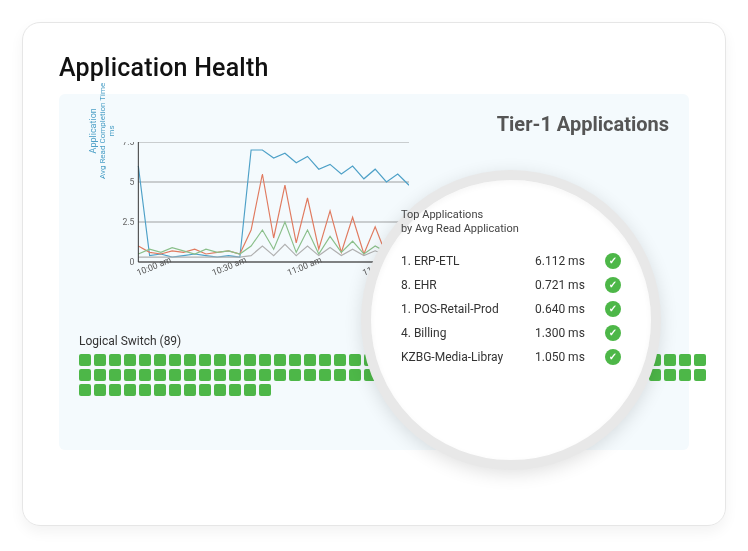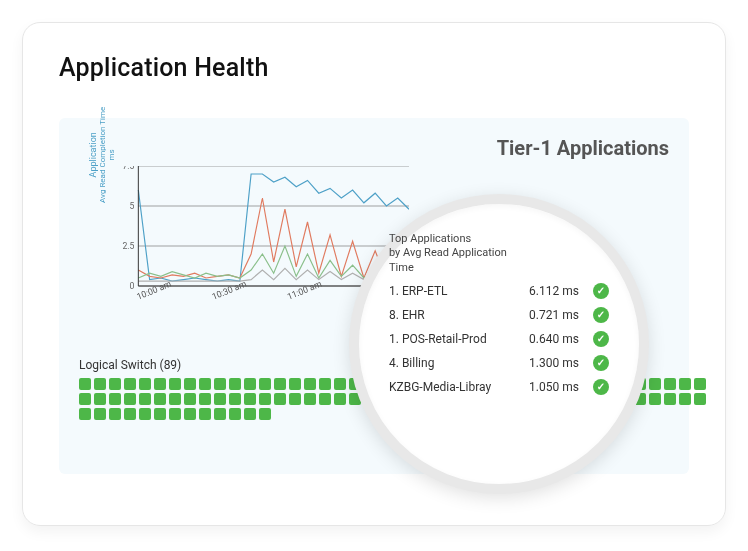--- a/index.html
+++ b/index.html
@@ -1,43 +1,43 @@
 <!DOCTYPE html>
 <html><head>
 <meta charset="utf-8">
 <style>
 *{box-sizing:border-box;margin:0;padding:0}
 body{font-family:-apple-system,BlinkMacSystemFont,"Segoe UI",Roboto,sans-serif;background:#fff;width:748px;height:551px;overflow:hidden}
 .card{margin:22px;border:1px solid #e6e6e6;border-radius:18px;box-shadow:0 6px 14px rgba(0,0,0,0.05);padding:30px 36px 34px;height:504px;position:relative}
-.title{font-size:25px;font-weight:500;color:#111;margin-bottom:36px;letter-spacing:.2px}
+.title{font-size:25px;font-weight:500;color:#111;margin-bottom:12px;letter-spacing:.2px}
 .panel{background:#f4fafd;border-radius:6px;padding:18px 20px 14px;position:relative;height:356px}
 .chart-title{text-align:right;font-size:20px;color:#555;font-weight:700;margin-bottom:6px}
 .chart-wrap{position:relative;height:170px;margin-left:40px;margin-right:260px}
 .ylabel{position:absolute;left:-30px;top:50%;transform:rotate(-90deg) translateX(50%);transform-origin:left top;font-size:8px;color:#4da0c7;white-space:nowrap;line-height:1.1;text-align:center}
 .ylabel .l1{font-size:9px}
 svg.plot{width:100%;height:140px;display:block}
 .grid line{stroke:#888;stroke-width:.8}
 .axis{stroke:#333;stroke-width:1}
 .ytick{font-size:9px;fill:#666}
 .xtick{font-size:9px;fill:#555}
 .switch-label{font-size:12px;color:#333;margin-top:22px;margin-bottom:6px}
 .switch-grid{display:grid;grid-template-columns:repeat(42,12px);gap:3px}
 .sq{width:12px;height:12px;background:#4db748;border-radius:2px}
 .sq.miss{background:transparent}
-.magnify{position:absolute;top:76px;right:40px;width:300px;height:300px;border-radius:50%;border:10px solid #e8e8e8;background:#fff;box-shadow:0 4px 18px rgba(0,0,0,.12),inset 0 2px 6px rgba(0,0,0,.04);padding:28px 30px}
+.magnify{position:absolute;top:76px;right:28px;width:300px;height:300px;border-radius:50%;border:10px solid #e8e8e8;background:#fff;box-shadow:0 4px 18px rgba(0,0,0,.12),inset 0 2px 6px rgba(0,0,0,.04);padding:28px 30px}
 .mh{display:flex;justify-content:space-between;font-size:11px;color:#444;line-height:1.3}
 .mh .thr{text-align:right;white-space:nowrap}
 .thr-row{margin-bottom:2px}
 .tri{display:inline-block;width:0;height:0;border-left:5px solid transparent;border-right:5px solid transparent;border-bottom:9px solid #f1a33a;vertical-align:middle;margin-left:3px;position:relative}
 .tri::after{content:"!";position:absolute;left:-2px;top:1px;font-size:7px;color:#fff;font-weight:700}
 .circ{display:inline-block;width:11px;height:11px;border-radius:50%;background:#e95b3f;color:#fff;font-size:8px;line-height:11px;text-align:center;font-weight:700;vertical-align:middle;margin-left:3px}
-.tbl{margin-top:4px;font-size:12px;color:#333}
+.tbl{margin-top:12px;font-size:12px;color:#333}
 .row{display:flex;align-items:center;padding:4px 0}
 .nm{flex:1}
-.val{width:62px;text-align:center;margin-right:8px}
+.val{width:62px;text-align:left;margin-right:8px}
 .ok{width:16px;height:16px;border-radius:50%;background:#4db748;color:#fff;font-size:10px;text-align:center;line-height:16px;font-weight:700}
 </style>
 </head>
 <body>
 
 <div class="card">
   <div class="title">Application Health</div>
 
   <div class="panel">
     <div class="chart-title">Tier-1 Applications</div>
@@ -206,21 +206,20 @@
         <div class="sq miss"></div>
         <div class="sq miss"></div>
         <div class="sq miss"></div>
       </div>
 
     <div class="magnify">
       <div class="mh">
         <div>
           <div>Top Applications</div>
           <div>by Avg Read Application</div>
-          <div>Time</div>
         </div>
       </div>
       <div class="tbl" id="app-rows">
           <div class="row">
             <div class="nm">1. ERP-ETL</div>
             <div class="val">6.112 ms</div>
             <div class="ok">✓</div>
           </div>
           <div class="row">
             <div class="nm">8. EHR</div>

